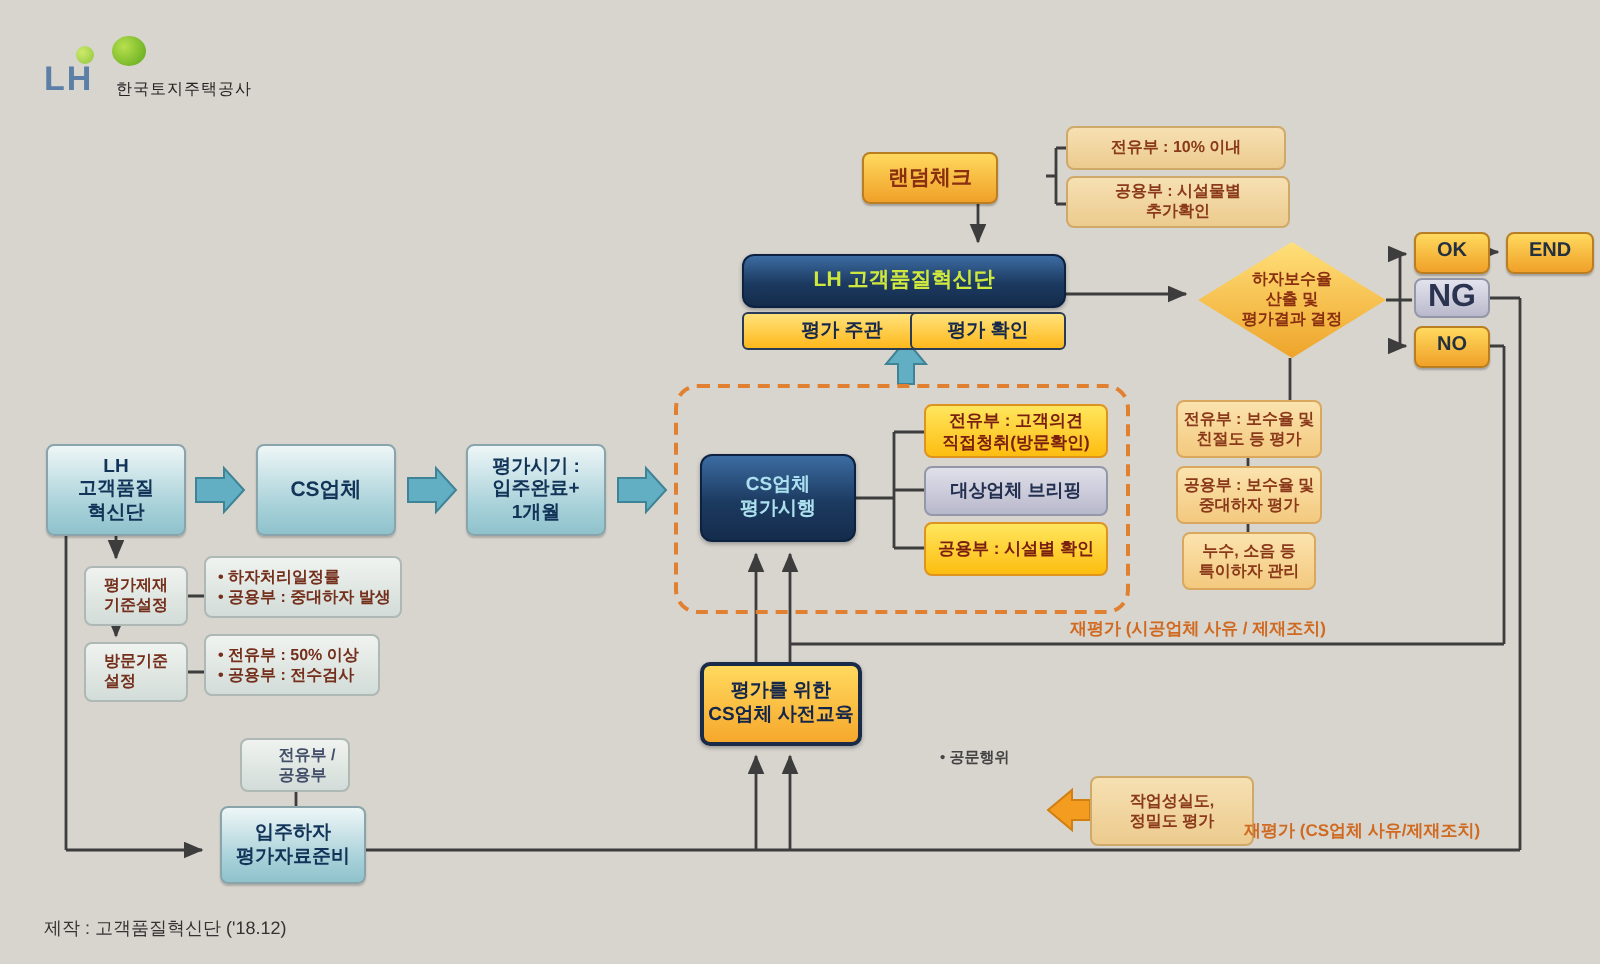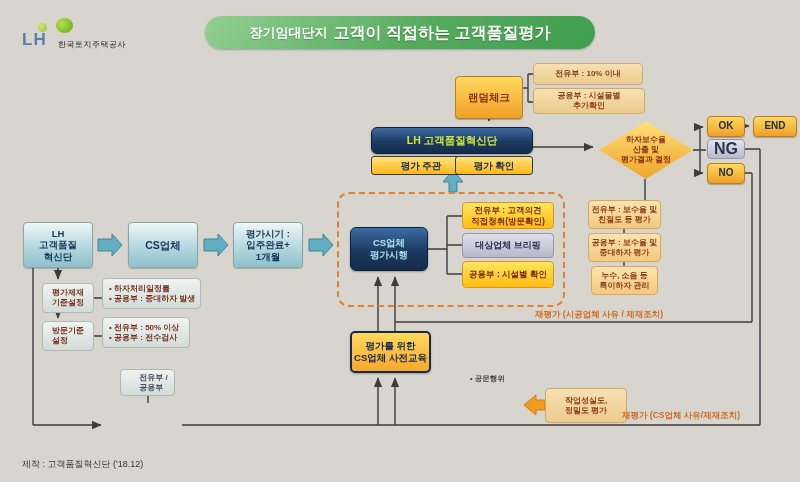--- a/index.html
+++ b/index.html
@@ -54,24 +54,20 @@
 
 <div id="canvas">
 
   <div class="abs" style="left:18px;top:6px;width:170px;height:46px;">
     <div class="abs circle" style="left:20px;top:17px;width:9px;height:9px;background:radial-gradient(circle at 35% 35%,#cfe96a,#8dc63f);"></div>
     <div class="abs circle" style="left:38px;top:12px;width:17px;height:15px;background:radial-gradient(circle at 35% 35%,#b8e04e,#5aa618);"></div>
     <span class="abs lh-big" style="left:4px;top:24px;">LH</span>
     <span class="abs lh-sub" style="left:40px;top:33px;">한국토지주택공사</span>
   </div>
 
-  <div class="abs bx pill" style="left:205px;top:16px;width:390px;height:33px;">
-    <span class="t1">장기임대단지</span>
-    <span class="t2">고객이 직접하는 고객품질평가</span>
-  </div>
 
   <svg width="800" height="482">
     <defs>
       <marker id="ah" markerWidth="8" markerHeight="8" refX="6.5" refY="3" orient="auto">
         <path d="M0,0 L7,3 L0,6 z" fill="#3d3d3d"></path>
       </marker>
     </defs>
     <g stroke="#3d3d3d" stroke-width="1.4" fill="none">
 
       <path d="M489,102 L489,121" marker-end="url(#ah)"></path>
@@ -111,21 +107,21 @@
     <g fill="#62aec2" stroke="#3f8396" stroke-width="1">
       <polygon points="98,239 112,239 112,234 122,245 112,256 112,251 98,251"></polygon>
       <polygon points="204,239 218,239 218,234 228,245 218,256 218,251 204,251"></polygon>
       <polygon points="309,239 323,239 323,234 333,245 323,256 323,251 309,251"></polygon>
       <polygon points="449,192 449,182 443,182 453,170 463,182 457,182 457,192"></polygon>
     </g>
 
     <polygon points="524,405 536,395 536,400 545,400 545,410 536,410 536,415" fill="#f49c20" stroke="#d07f10" stroke-width="1"></polygon>
   </svg>
 
-  <div class="abs bx obox" style="left:455px;top:76px;width:68px;height:43px;color:#8a2f10;font-size:10.5px;">랜덤체크</div>
+  <div class="abs bx obox" style="left:431px;top:76px;width:68px;height:26px;color:#8a2f10;font-size:10.5px;">랜덤체크</div>
   <div class="abs bx tan" style="left:533px;top:63px;width:110px;height:22px;">전유부 : 10% 이내</div>
   <div class="abs bx tan" style="left:533px;top:88px;width:112px;height:26px;">공용부 : 시설물별
 추가확인</div>
 
   <div class="abs bx navy t-yg" style="left:371px;top:127px;width:162px;height:27px;">LH 고객품질혁신단</div>
   <div class="abs bx ybox" style="left:371px;top:156px;width:100px;height:19px;">평가 주관</div>
   <div class="abs bx ybox" style="left:455px;top:156px;width:78px;height:19px;">평가 확인</div>
 
   <div class="abs bx diamond" style="left:599px;top:121px;width:94px;height:58px;">하자보수율
 산출 및
@@ -168,20 +164,22 @@
   <div class="abs bx it-g" style="left:462px;top:233px;width:92px;height:25px;">대상업체 브리핑</div>
   <div class="abs bx it-y" style="left:462px;top:261px;width:92px;height:27px;">공용부 : 시설별 확인</div>
 
   <div class="abs reeval" style="left:535px;top:309px;">재평가 (시공업체 사유 / 제재조치)</div>
 
   <div class="abs bx eduy" style="left:350px;top:331px;width:81px;height:42px;">평가를 위한
 CS업체 사전교육</div>
 
   <div class="abs bx lnote" style="left:120px;top:369px;width:55px;height:27px;justify-content:center;padding-left:12px;color:#44506a;">전유부 /
 공용부</div>
+  <div class="abs bx teal" style="left:110px;top:403px;width:73px;height:39px;">입주하자
+평가자료준비</div>
 
   <div class="abs small-note" style="left:470px;top:374px;">• 공문행위</div>
   <div class="abs bx tan" style="left:545px;top:388px;width:82px;height:35px;">작업성실도,
 정밀도 평가</div>
   <div class="abs reeval" style="left:622px;top:410px;">재평가 (CS업체 사유/제재조치)</div>
 
   <div class="abs footer" style="left:22px;top:458px;">제작 : 고객품질혁신단 ('18.12)</div>
 
 </div>
 

